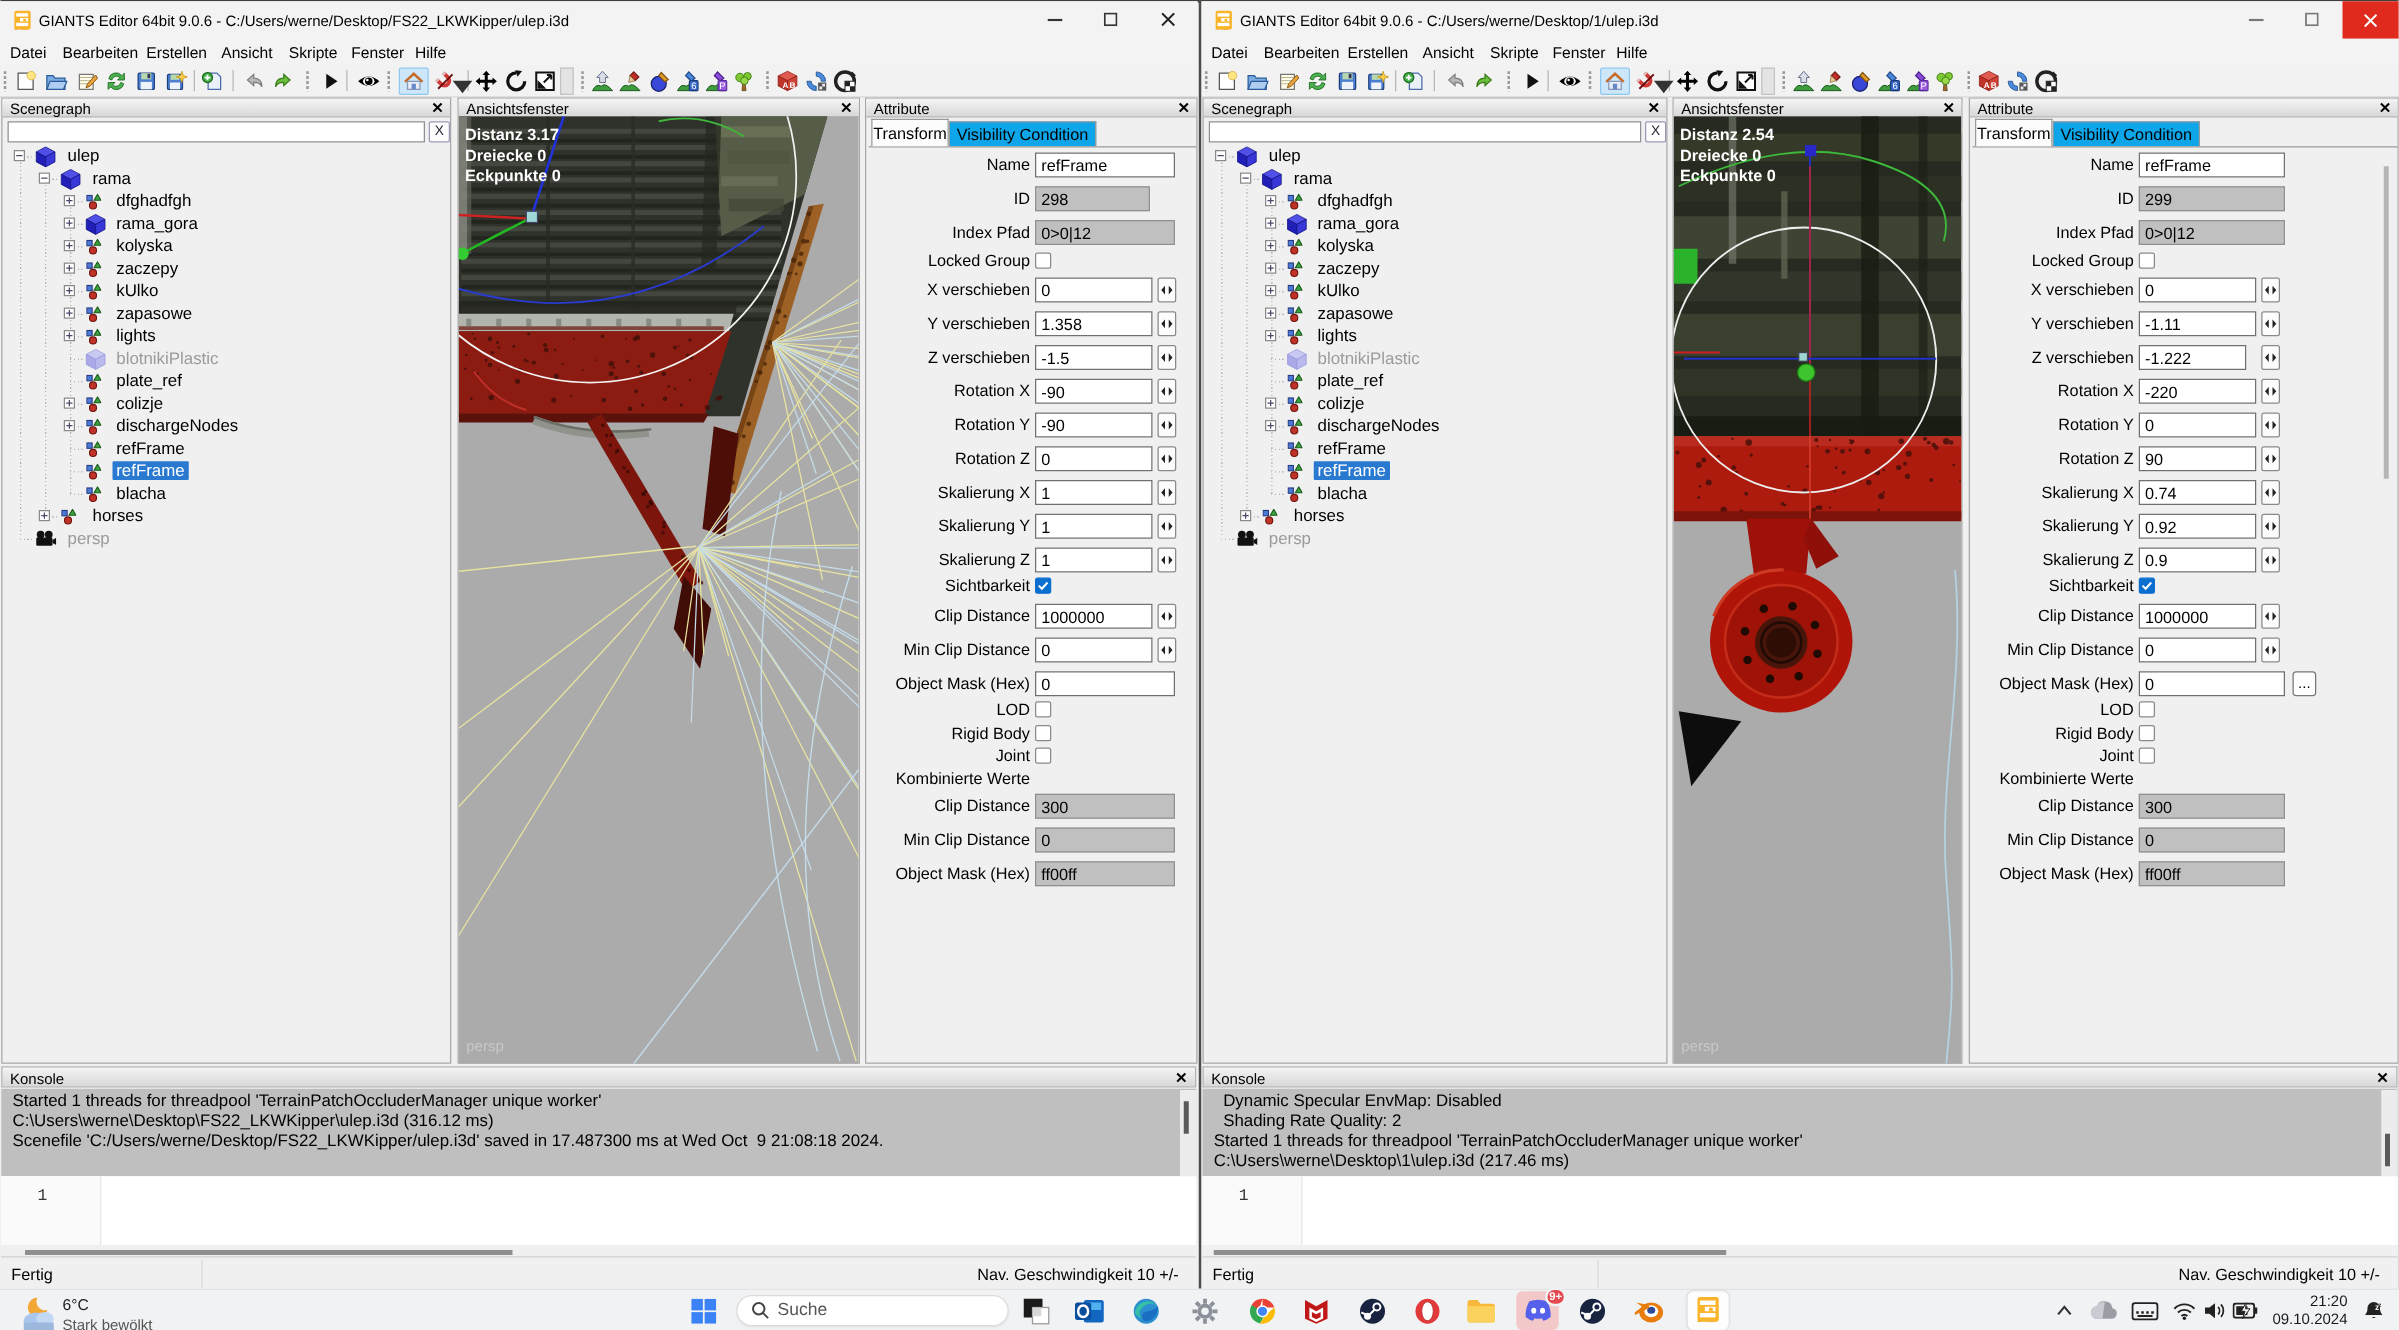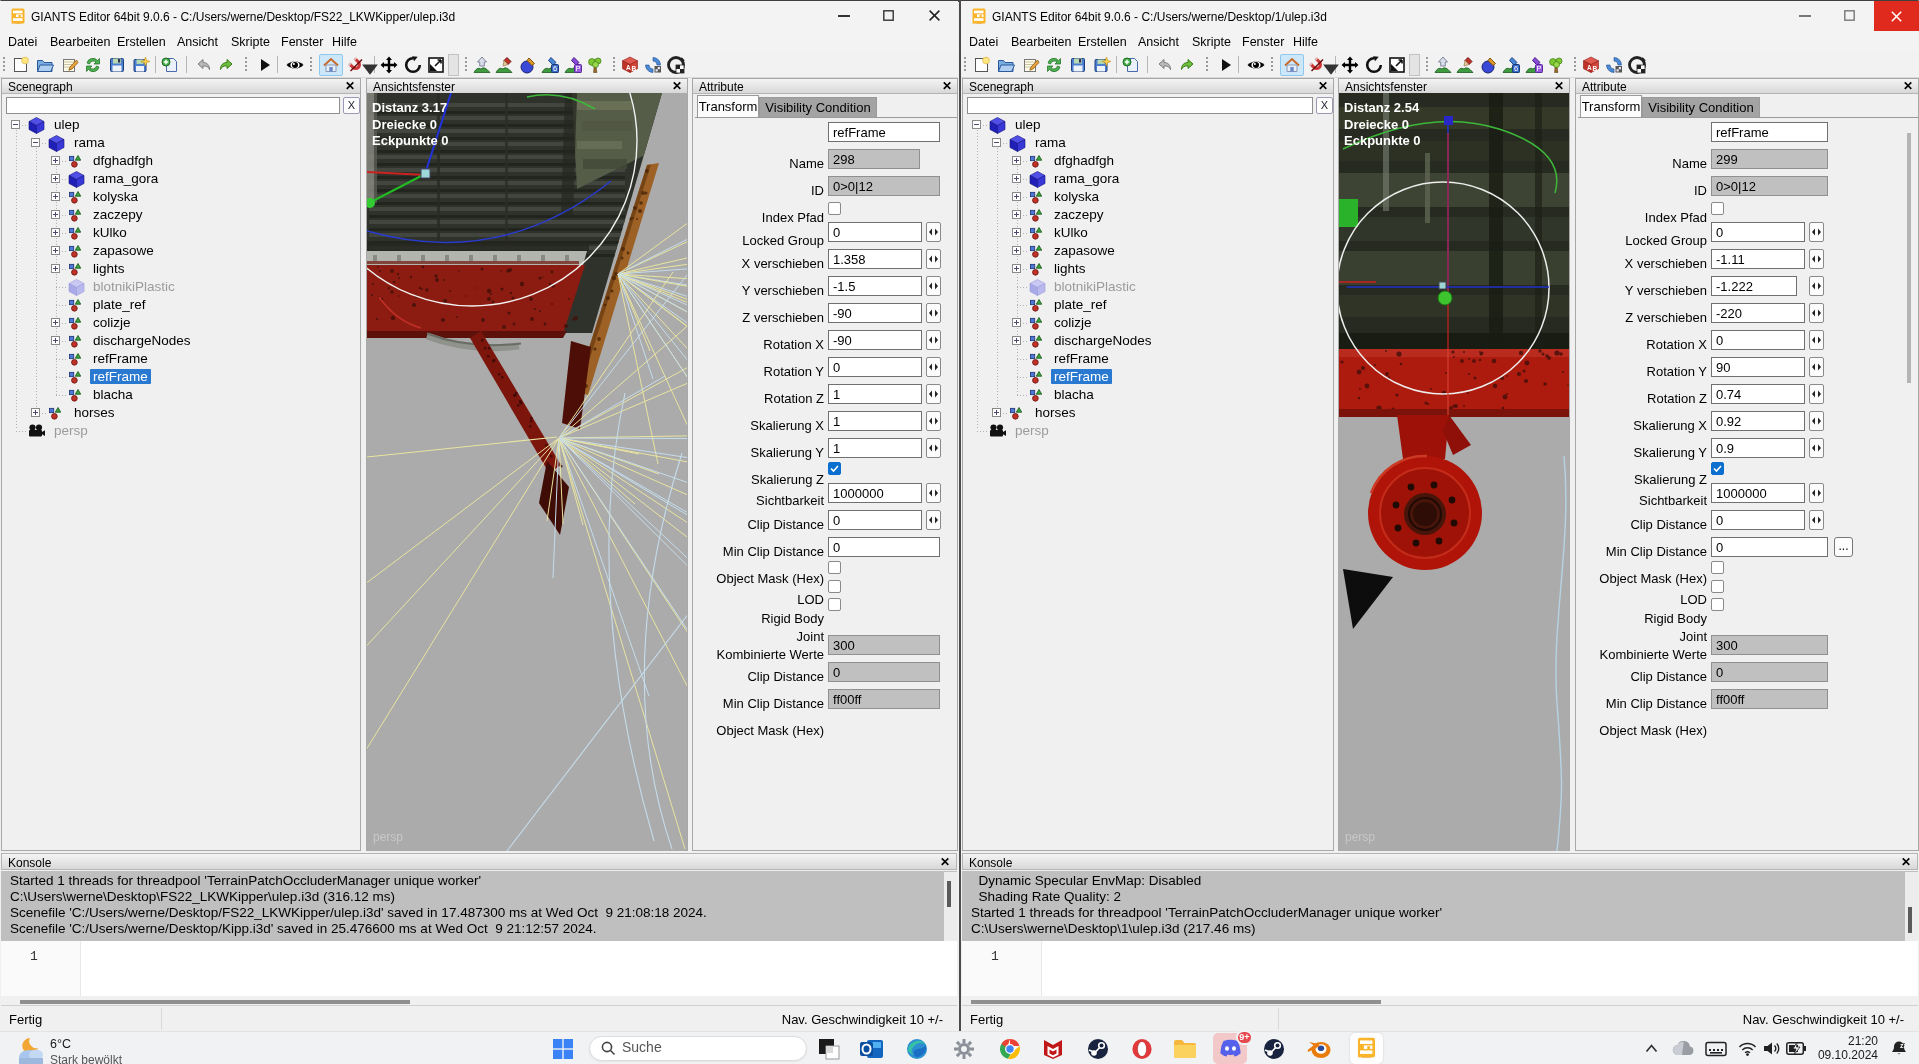--- a/index.html
+++ b/index.html
@@ -25,22 +25,22 @@
 .trow{position:absolute;height:18px;font-size:13.5px;color:#000;white-space:nowrap;line-height:18px;}
 .texp{position:absolute;width:9px;height:9px;background:#fff;border:1px solid #898989;}
 .texp i{position:absolute;left:1px;top:3px;width:5px;height:1px;background:#4a4a6a;}
 .texp b{position:absolute;left:3px;top:1px;width:1px;height:5px;background:#4a4a6a;}
 .vline{position:absolute;width:1px;background:repeating-linear-gradient(to bottom,#b2b2b2 0 1px,transparent 1px 3px);}
 .hline{position:absolute;height:1px;background:repeating-linear-gradient(to right,#b2b2b2 0 1px,transparent 1px 3px);}
 .sel{background:#2979d1;color:#fff;padding:0 3px;margin-left:-3px;border-radius:1px;}
 .grey{color:#9b9b9b;}
 .tab{position:absolute;font-size:13px;text-align:center;}
 .tabsel{background:#fcfcfc;border:1px solid #9a9a9a;border-bottom:none;z-index:2;}
-.tabun{background:#a3a3a3;border:1px solid #9a9a9a;border-bottom:none;}
-.alabel{position:absolute;font-size:13px;color:#000;text-align:right;white-space:nowrap;margin-top:32px;}
+.tabun{background:#0ea5e9;border:1px solid #9a9a9a;border-bottom:none;}
+.alabel{position:absolute;font-size:13px;color:#000;text-align:right;white-space:nowrap;}
 .afield{position:absolute;height:20px;background:#fff;border:1px solid #707070;font-size:13px;color:#000;padding:2px 0 0 4px;white-space:nowrap;}
 .aro{background:#c0c0c0;border:1px solid #909090;}
 .aspin{position:absolute;width:15px;height:20px;background:#fcfcfc;border:1px solid #8a8a8a;border-radius:2px;}
 .acheck{position:absolute;width:13px;height:13px;background:#fff;border:1px solid #8a8a8a;border-radius:2px;}
 .konsole-txt{position:absolute;font-size:13.5px;color:#000;white-space:pre;line-height:16px;}
 .statusbar{position:absolute;height:26px;background:#f0f0f0;border-top:1px solid #d0d0d0;font-size:13px;color:#000;}
 .vpoverlay{position:absolute;color:#fff;font-size:13px;font-weight:bold;line-height:16.5px;white-space:pre;}
 .persp{position:absolute;color:#c8c8c8;font-size:12px;}
 </style></head><body>
 <div class="abs" style="left:0;top:0;width:1919px;height:2px;background:#3f3f3f"></div>
@@ -770,21 +770,20 @@
       <div class="afield aro" style="left:135px;top:610px;width:112px">ff00ff</div>
     </div>
     <div class="khead" style="left:1px;top:852px;width:956px">
       <span class="t">Konsole</span>
       <span class="x">✕</span>
     </div>
     <div class="abs" style="left:1px;top:870px;width:956px;height:70px;background:#bfbfbf"></div>
     <div class="konsole-txt" style="left:10px;top:872px;width:928px;overflow:hidden">Started 1 threads for threadpool 'TerrainPatchOccluderManager unique worker'</div>
     <div class="konsole-txt" style="left:10px;top:888px;width:928px;overflow:hidden">C:\Users\werne\Desktop\FS22_LKWKipper\ulep.i3d (316.12 ms)</div>
     <div class="konsole-txt" style="left:10px;top:904px;width:928px;overflow:hidden">Scenefile 'C:/Users/werne/Desktop/FS22_LKWKipper/ulep.i3d' saved in 17.487300 ms at Wed Oct  9 21:08:18 2024.</div>
-    <div class="konsole-txt" style="left:10px;top:920px;width:928px;overflow:hidden">Scenefile 'C:/Users/werne/Desktop/Kipp.i3d' saved in 25.476600 ms at Wed Oct  9 21:12:57 2024.</div>
     <div class="abs" style="left:944px;top:871px;width:13px;height:69px;background:#ececec"></div>
     <div class="abs" style="left:947px;top:880px;width:4px;height:26px;background:#5a5a5a"></div>
     <div class="abs" style="left:1px;top:940px;width:956px;height:55px;background:#fff"></div>
     <div class="abs" style="left:1px;top:940px;width:80px;height:55px;background:#fafafa;border-right:1px solid #e8e8e8"></div>
     <div class="abs" style="left:30px;top:948px;font-size:13px;color:#333;font-family:'Liberation Mono',monospace">1</div>
     <div class="abs" style="left:1px;top:995px;width:956px;height:10px;background:#f0f0f0"></div>
     <div class="abs" style="left:20px;top:999px;width:390px;height:4px;background:#8f8f8f"></div>
     <div class="statusbar" style="left:1px;top:1004px;width:956px">
       <span style="position:absolute;left:8px;top:6px">Fertig</span>
       <span style="position:absolute;left:160px;top:2px;width:1px;height:22px;background:#d8d8d8"></span>

